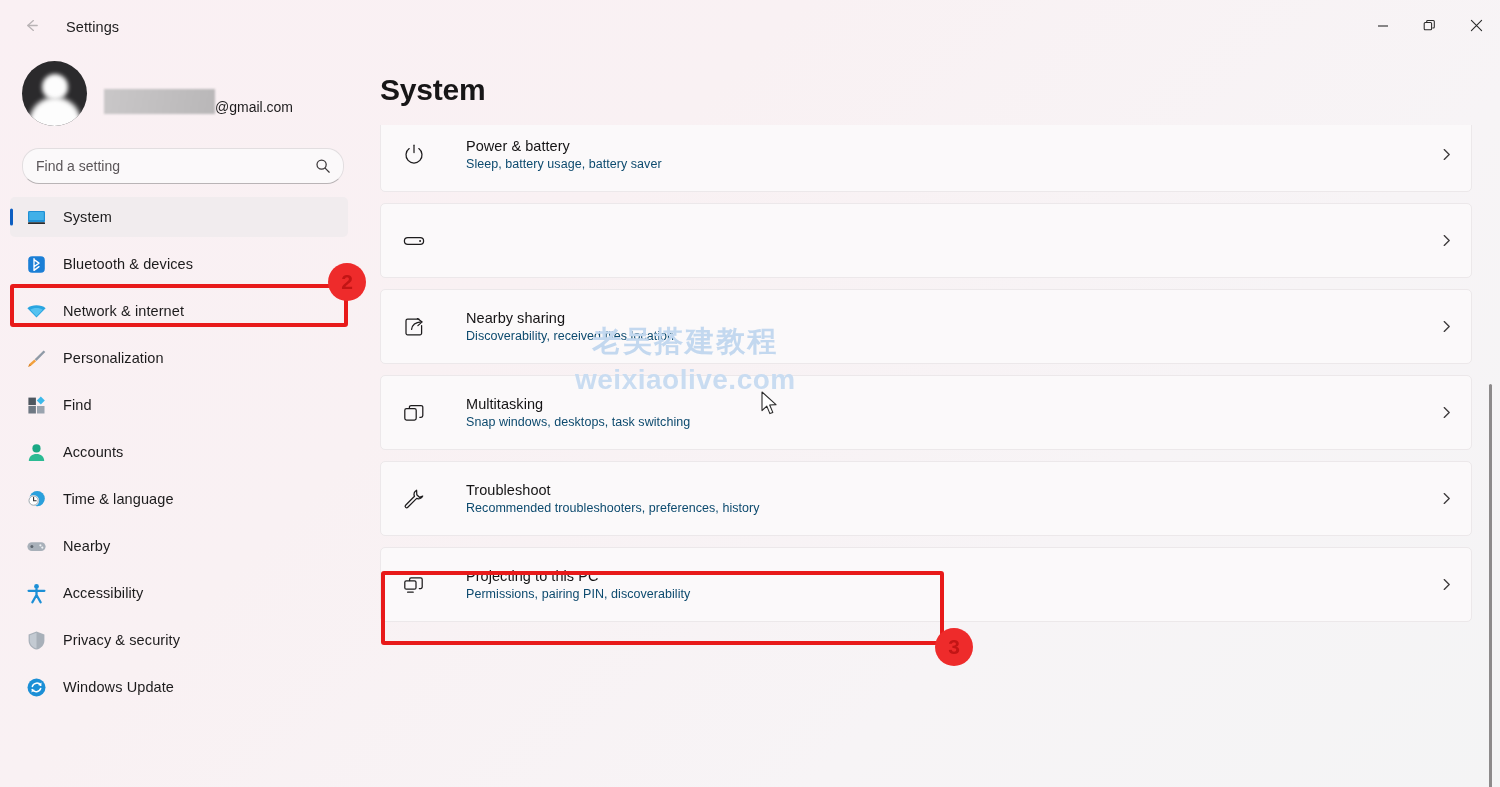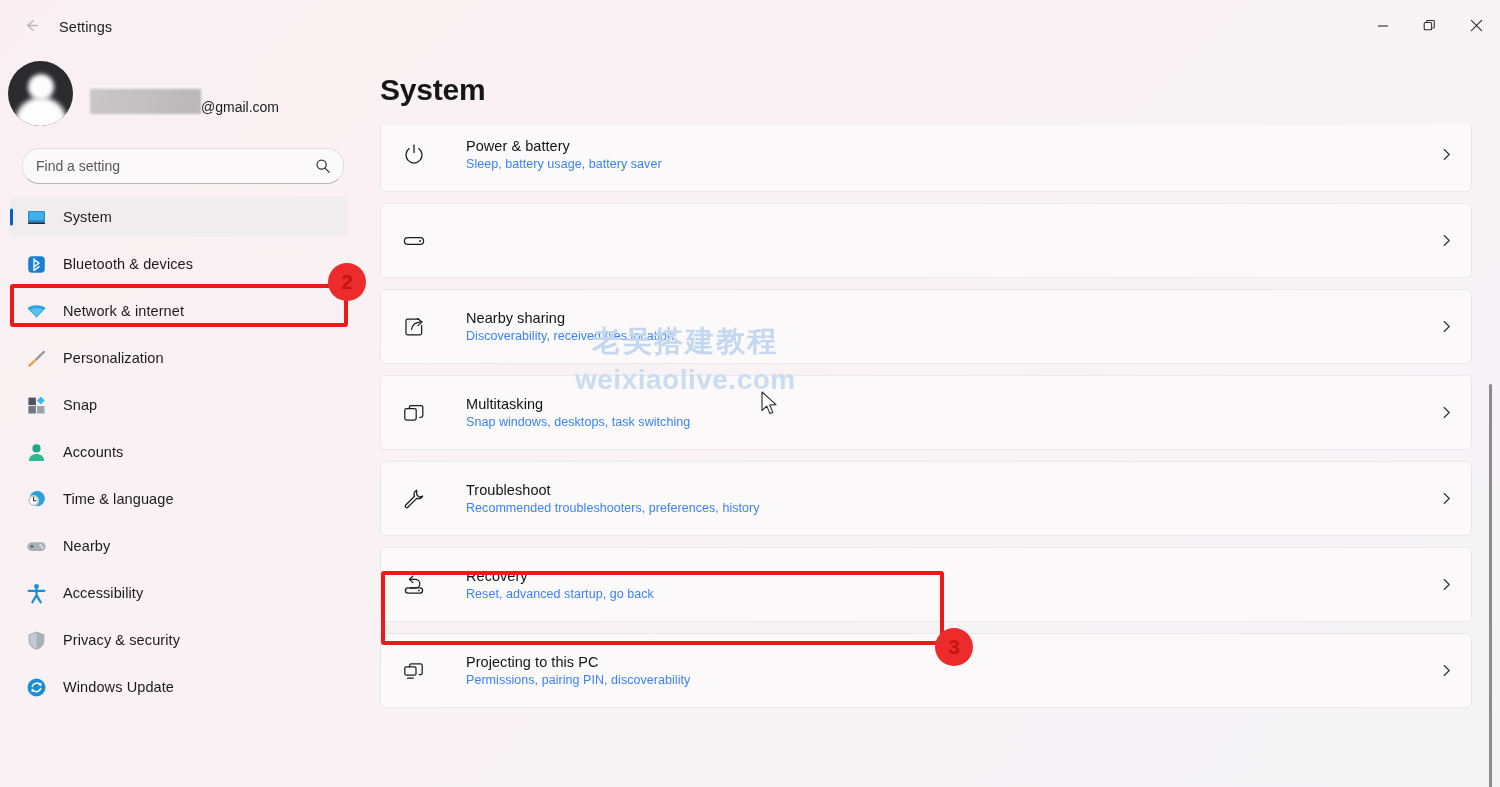--- a/index.html
+++ b/index.html
@@ -35,21 +35,21 @@
     align-items: center;
   }
   #back-btn {
     width: 38px; height: 34px;
     margin-left: 12px;
     display: flex; align-items: center; justify-content: center;
     border-radius: 5px;
     color: #b9b3b5;
   }
   #app-title {
-    margin-left: 9px;
+    margin-left: 16px;
     font-size: 14.5px;
     color: #1d1c1d;
     letter-spacing: .1px;
   }
   #wincontrols {
     margin-left: auto;
     display: flex;
     height: 54px;
   }
   .wc {
@@ -64,21 +64,21 @@
     top: 54px; left: 0;
     width: 364px;
     bottom: 0;
     padding-top: 0;
   }
 
   #account {
     display: flex;
     align-items: center;
     height: 78px;
-    padding-left: 8px;
+    padding-left: 22px;
   }
   #avatar {
     width: 65px; height: 65px;
     border-radius: 50%;
     background: #2b2a2c;
     position: relative;
     overflow: hidden;
     flex: 0 0 auto;
     filter: blur(.4px);
   }
@@ -232,21 +232,21 @@
     color: #1d1c1d;
   }
   .card-text { display: flex; flex-direction: column; gap: 3px; margin-left: 18px; }
   .card-title {
     font-size: 14.5px;
     color: #151415;
     letter-spacing: .05px;
   }
   .card-sub {
     font-size: 12.5px;
-    color: #3b82f6;
+    color: #0c4a6e;
     letter-spacing: .05px;
   }
   .card-chevron {
     margin-left: auto;
     margin-right: 17px;
     color: #3d3a3b;
     display: flex;
   }
 
   
@@ -438,21 +438,21 @@
 
       <div class="nav-item">
         <span class="nav-icon">
           <svg width="21" height="21" viewBox="0 0 21 21">
             <rect x="2.4" y="2.6" width="7.5" height="7.5" fill="#4e565f"></rect>
             <rect x="2.4" y="11" width="7.5" height="7.5" fill="#6e7883"></rect>
             <rect x="11" y="11" width="7.5" height="7.5" fill="#9aa4af"></rect>
             <path d="M14.8 1.6 L18.8 5.6 L14.8 9.6 L10.8 5.6 Z" fill="#3cb9ea"></path>
           </svg>
         </span>
-        <span class="nav-label">Snap</span>
+        <span class="nav-label">Find</span>
       </div>
 
       <div class="nav-item">
         <span class="nav-icon">
           <svg width="21" height="21" viewBox="0 0 21 21">
             <circle cx="10.5" cy="6.4" r="4.1" fill="#1aa884"></circle>
             <path d="M2.8 19 C2.8 14.6 6.3 12 10.5 12 C14.7 12 18.2 14.6 18.2 19 Z" fill="#2bbb93"></path>
           </svg>
         </span>
         <span class="nav-label">Accounts</span>
@@ -605,39 +605,20 @@
             <span class="card-title">Troubleshoot</span>
             <span class="card-sub">Recommended troubleshooters, preferences, history</span>
           </span>
           <span class="card-chevron">
             <svg width="15" height="15" viewBox="0 0 15 15" fill="none" stroke="currentColor" stroke-width="1.35">
               <path d="M5.2 2.6 L10.2 7.5 L5.2 12.4" stroke-linecap="round" stroke-linejoin="round"></path>
             </svg>
           </span>
         </div>
 
-        <div class="card">
-          <span class="card-icon">
-            <svg width="24" height="24" viewBox="0 0 24 24" fill="none" stroke="currentColor" stroke-width="1.25">
-              <path d="M10.8 3.2 L7.4 6.4 L10.8 9.6" stroke-linecap="round" stroke-linejoin="round"></path>
-              <path d="M7.6 6.4 H13.4 a4.4 4.4 0 0 1 0 8.8 H8.2" stroke-linecap="round"></path>
-              <rect x="3.4" y="14.8" width="17.2" height="5.4" rx="2.7"></rect>
-              <circle cx="17" cy="17.5" r=".85" fill="currentColor" stroke="none"></circle>
-            </svg>
-          </span>
-          <span class="card-text">
-            <span class="card-title">Recovery</span>
-            <span class="card-sub">Reset, advanced startup, go back</span>
-          </span>
-          <span class="card-chevron">
-            <svg width="15" height="15" viewBox="0 0 15 15" fill="none" stroke="currentColor" stroke-width="1.35">
-              <path d="M5.2 2.6 L10.2 7.5 L5.2 12.4" stroke-linecap="round" stroke-linejoin="round"></path>
-            </svg>
-          </span>
-        </div>
 
         <div class="card">
           <span class="card-icon">
             <svg width="24" height="24" viewBox="0 0 24 24" fill="none" stroke="currentColor" stroke-width="1.25">
               <rect x="2.8" y="7.8" width="11.2" height="8.4" rx="1.5"></rect>
               <path d="M7.6 7.6 V6.4 a1.5 1.5 0 0 1 1.5 -1.5 h9.6 a1.5 1.5 0 0 1 1.5 1.5 v7.6 a1.5 1.5 0 0 1 -1.5 1.5 h-1.4" stroke-linecap="round"></path>
               <path d="M5.6 19.2 H11.2" stroke-linecap="round"></path>
             </svg>
           </span>
           <span class="card-text">

